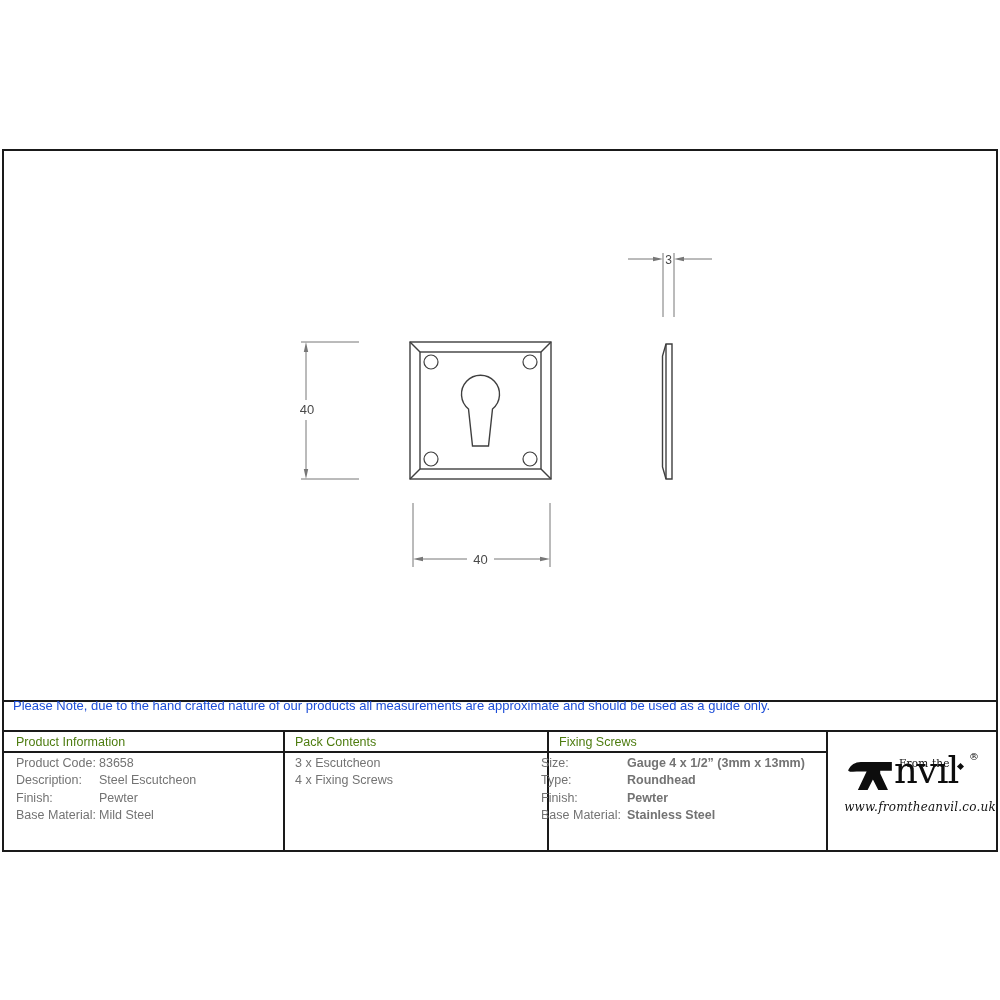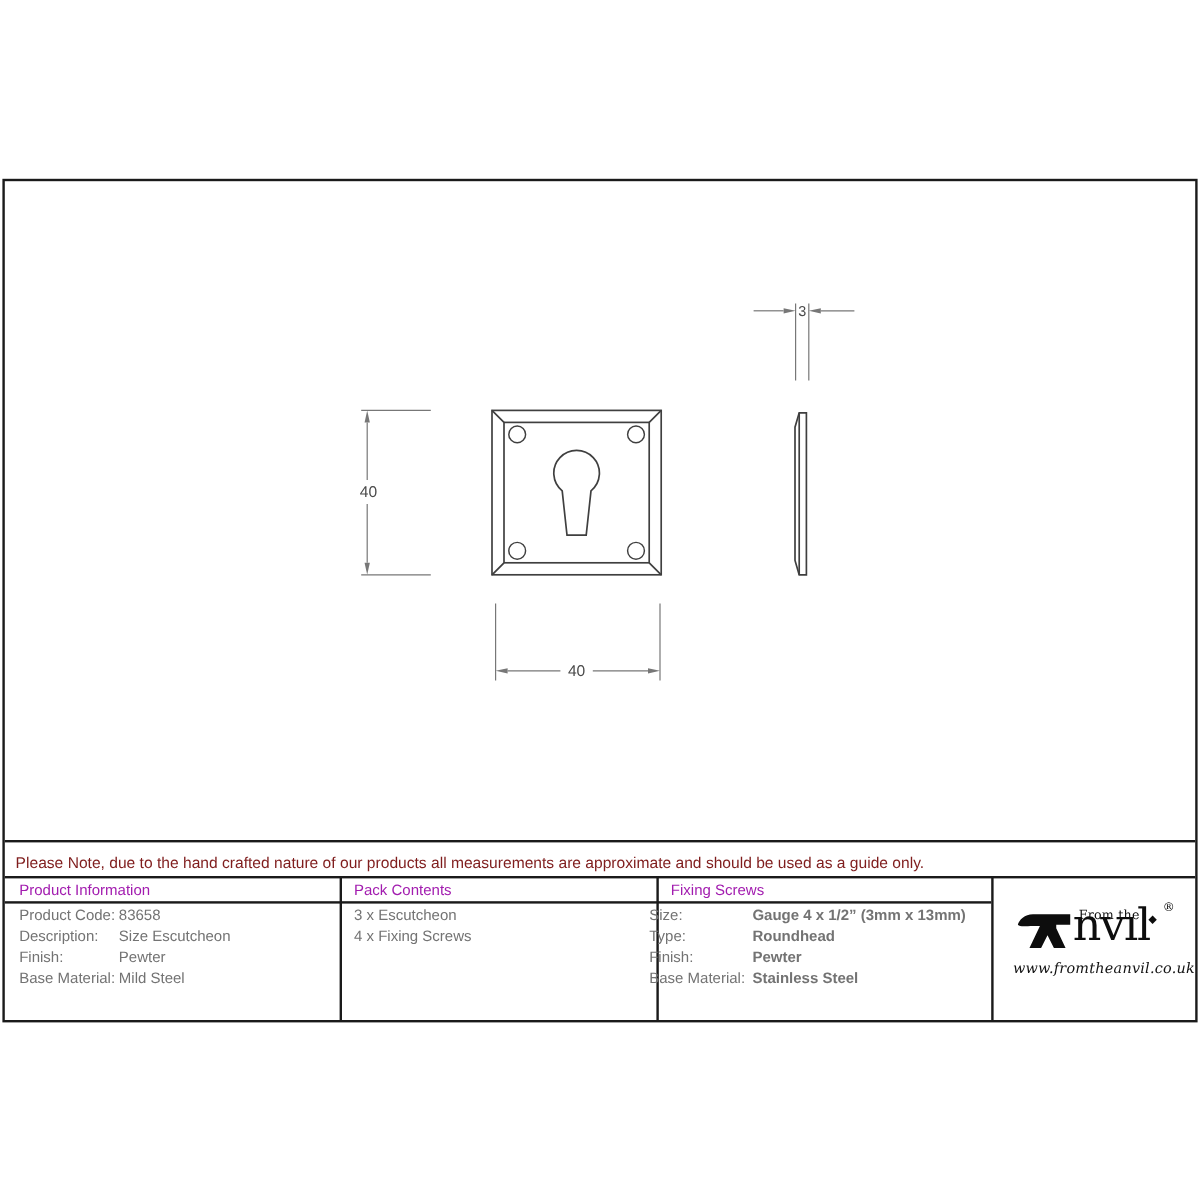--- a/index.html
+++ b/index.html
@@ -5,23 +5,23 @@
   html,body{margin:0;padding:0;background:#fff;}
   #page{position:relative;width:1000px;height:1000px;background:#ffffff;overflow:hidden;
         font-family:"Liberation Sans", sans-serif;color:#1f1f1f;}
   
   #frame{position:absolute;left:2px;top:149px;width:996px;height:703px;
          border:2px solid #1a1a1a;box-sizing:border-box;}
   #drawing-svg{position:absolute;left:0;top:0;}
   .hline{position:absolute;background:#1a1a1a;height:2px;}
   .vline{position:absolute;background:#1a1a1a;width:2px;}
   
-  #note-text{position:absolute;left:9px;top:560px;font-size:13px;color:#7f1d1d;white-space:nowrap;}
+  #note-text{position:absolute;left:9px;top:547px;font-size:13px;color:#1d4ed8;white-space:nowrap;}
   
-  .th{position:absolute;top:584px;font-size:12.5px;color:#a21caf;white-space:nowrap;}
+  .th{position:absolute;top:584px;font-size:12.5px;color:#4d7c0f;white-space:nowrap;}
   .col-rows{position:absolute;top:604px;font-size:12.5px;line-height:17.4px;color:#737373;}
   .row{position:relative;white-space:nowrap;}
   .lbl{display:inline-block;}
   .val{position:absolute;top:0;white-space:nowrap;}
   #col1-rows .val{left:83px;}
   #col3-rows .val{left:86px;font-weight:bold;}
   
   #logo{position:absolute;left:838px;top:598px;width:158px;height:70px;
         font-family:"DejaVu Serif", serif;color:#0d0d0d;}
   #anvil-icon{position:absolute;left:6px;top:10px;}
@@ -106,21 +106,21 @@
     <div class="th" style="left:291px;text-align:center;">Pack Contents</div>
     <div class="th" style="left:555px;">Fixing Screws</div>
 
     <div id="col1-rows" class="col-rows" style="left:12px;">
       <div class="row">
         <span class="lbl">Product Code:</span>
         <span class="val">83658</span>
       </div>
       <div class="row">
         <span class="lbl">Description:</span>
-        <span class="val">Size Escutcheon</span>
+        <span class="val">Steel Escutcheon</span>
       </div>
       <div class="row">
         <span class="lbl">Finish:</span>
         <span class="val">Pewter</span>
       </div>
       <div class="row">
         <span class="lbl">Base Material:</span>
         <span class="val">Mild Steel</span>
       </div>
     </div>

